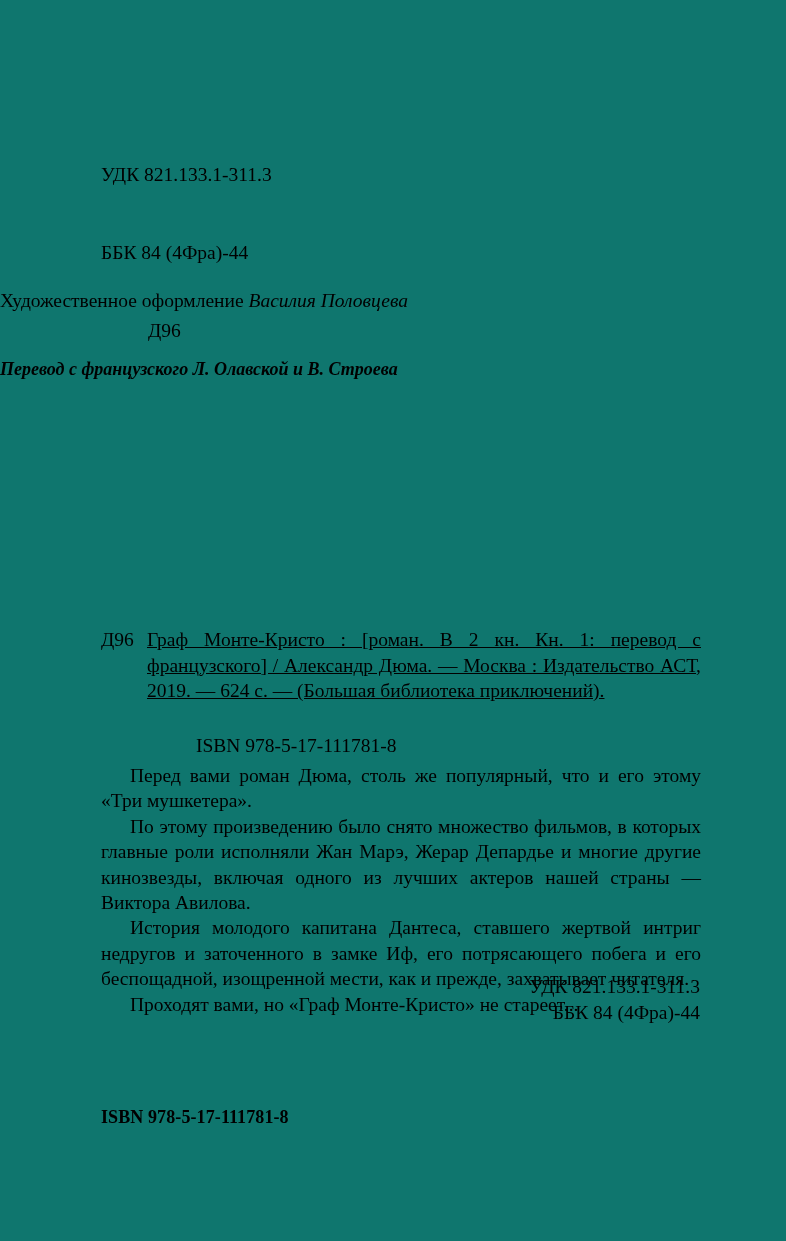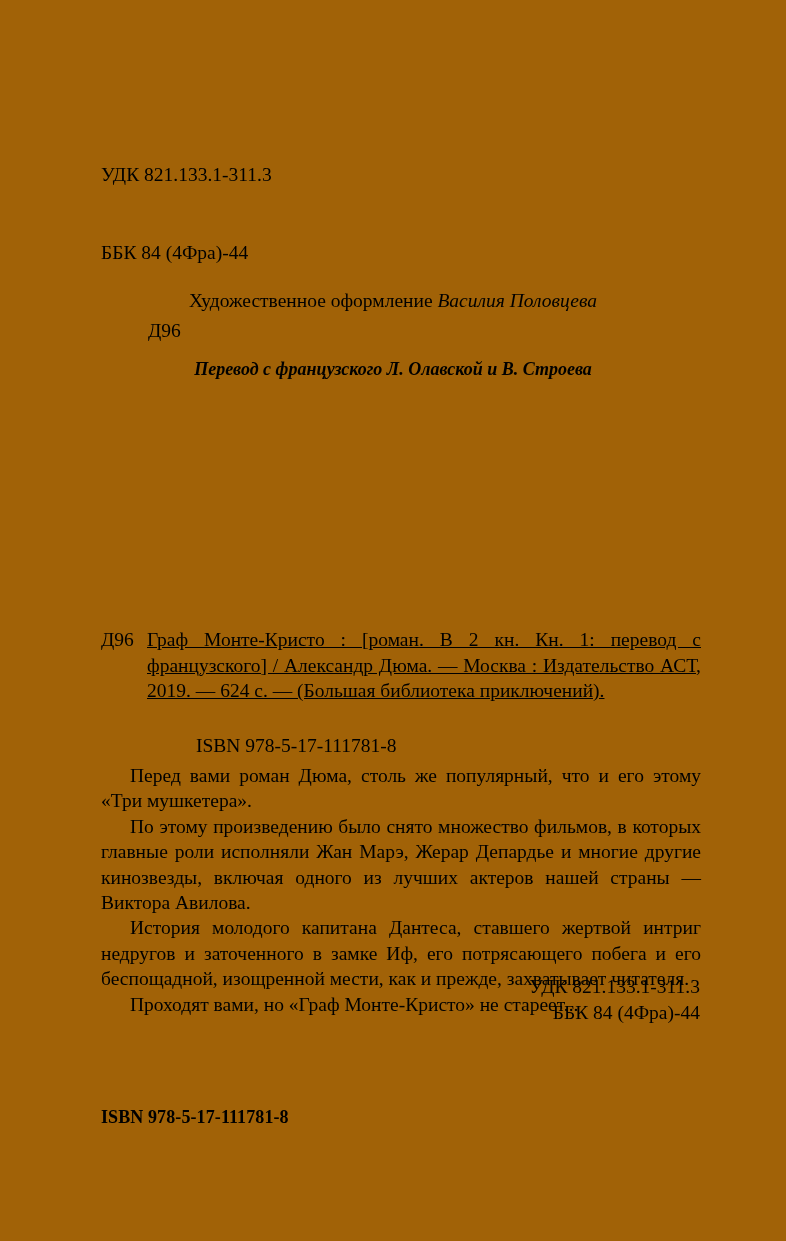--- a/index.html
+++ b/index.html
@@ -12,21 +12,21 @@
     font-family: "Liberation Serif", "DejaVu Serif", serif;
     color: #000000;
     -webkit-font-smoothing: antialiased;
   }
 
   .page {
     position: relative;
     width: 786px;
     height: 1241px;
     margin: 0 auto;
-    background: #a16207;
+    background: #0f766e;
     overflow: hidden;
   }
 
   
   .codes {
     position: absolute;
     left: 101px;
     top: 110px;
     font-size: 19.5px;
     line-height: 26px;
@@ -34,21 +34,20 @@
   }
   .codes .line { display: block; }
   .codes .line.indent { padding-left: 47px; }
 
   
   .credits {
     position: absolute;
     left: 0;
     right: 0;
     top: 288px;
-    text-align: center;
   }
   .credit-design {
     font-size: 19.5px;
     line-height: 26px;
   }
   .credit-design i {
     font-style: italic;
   }
   .credit-translate {
     margin-top: 42px;

